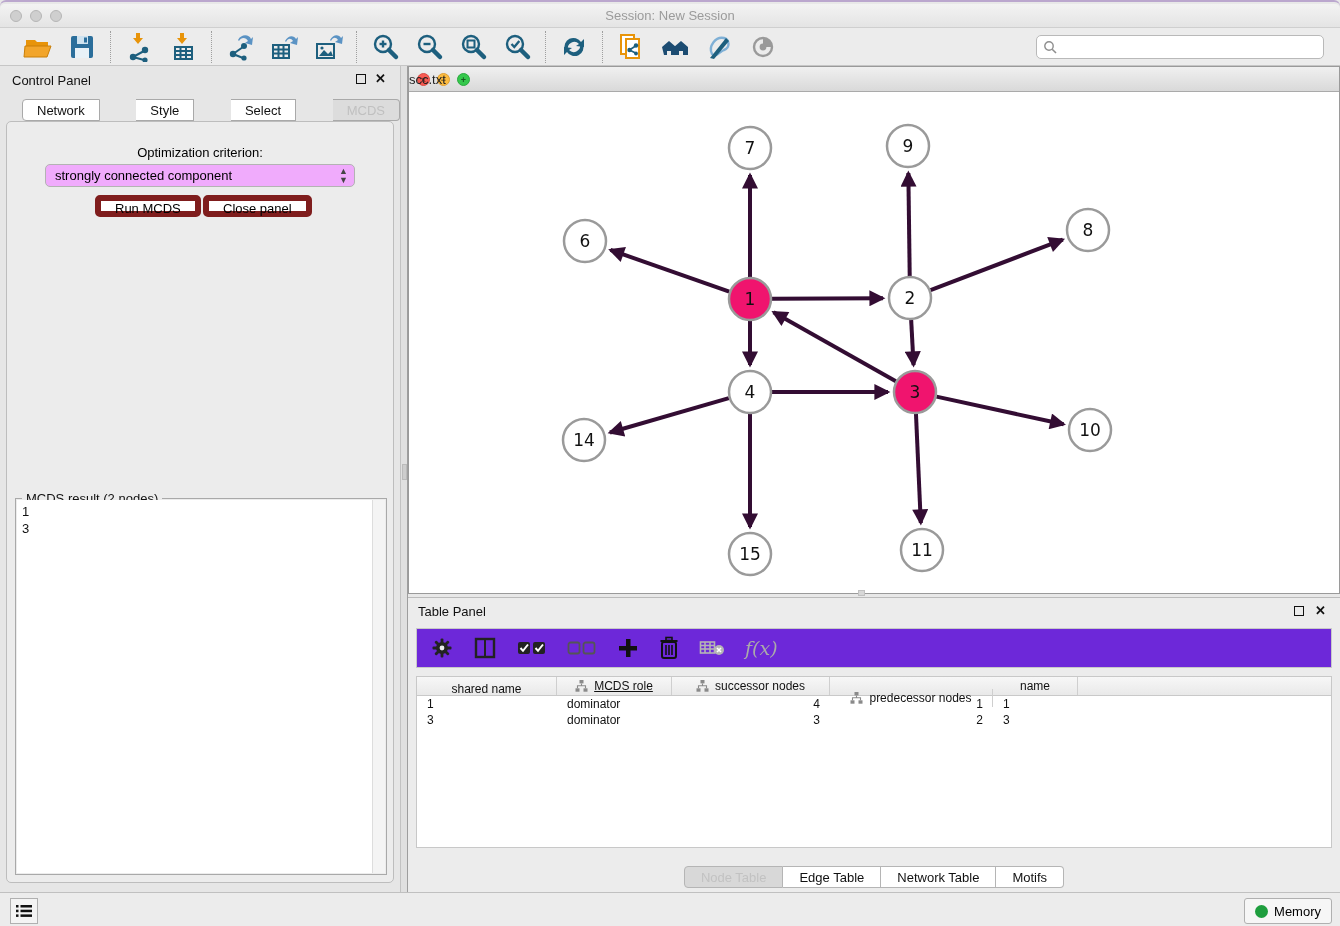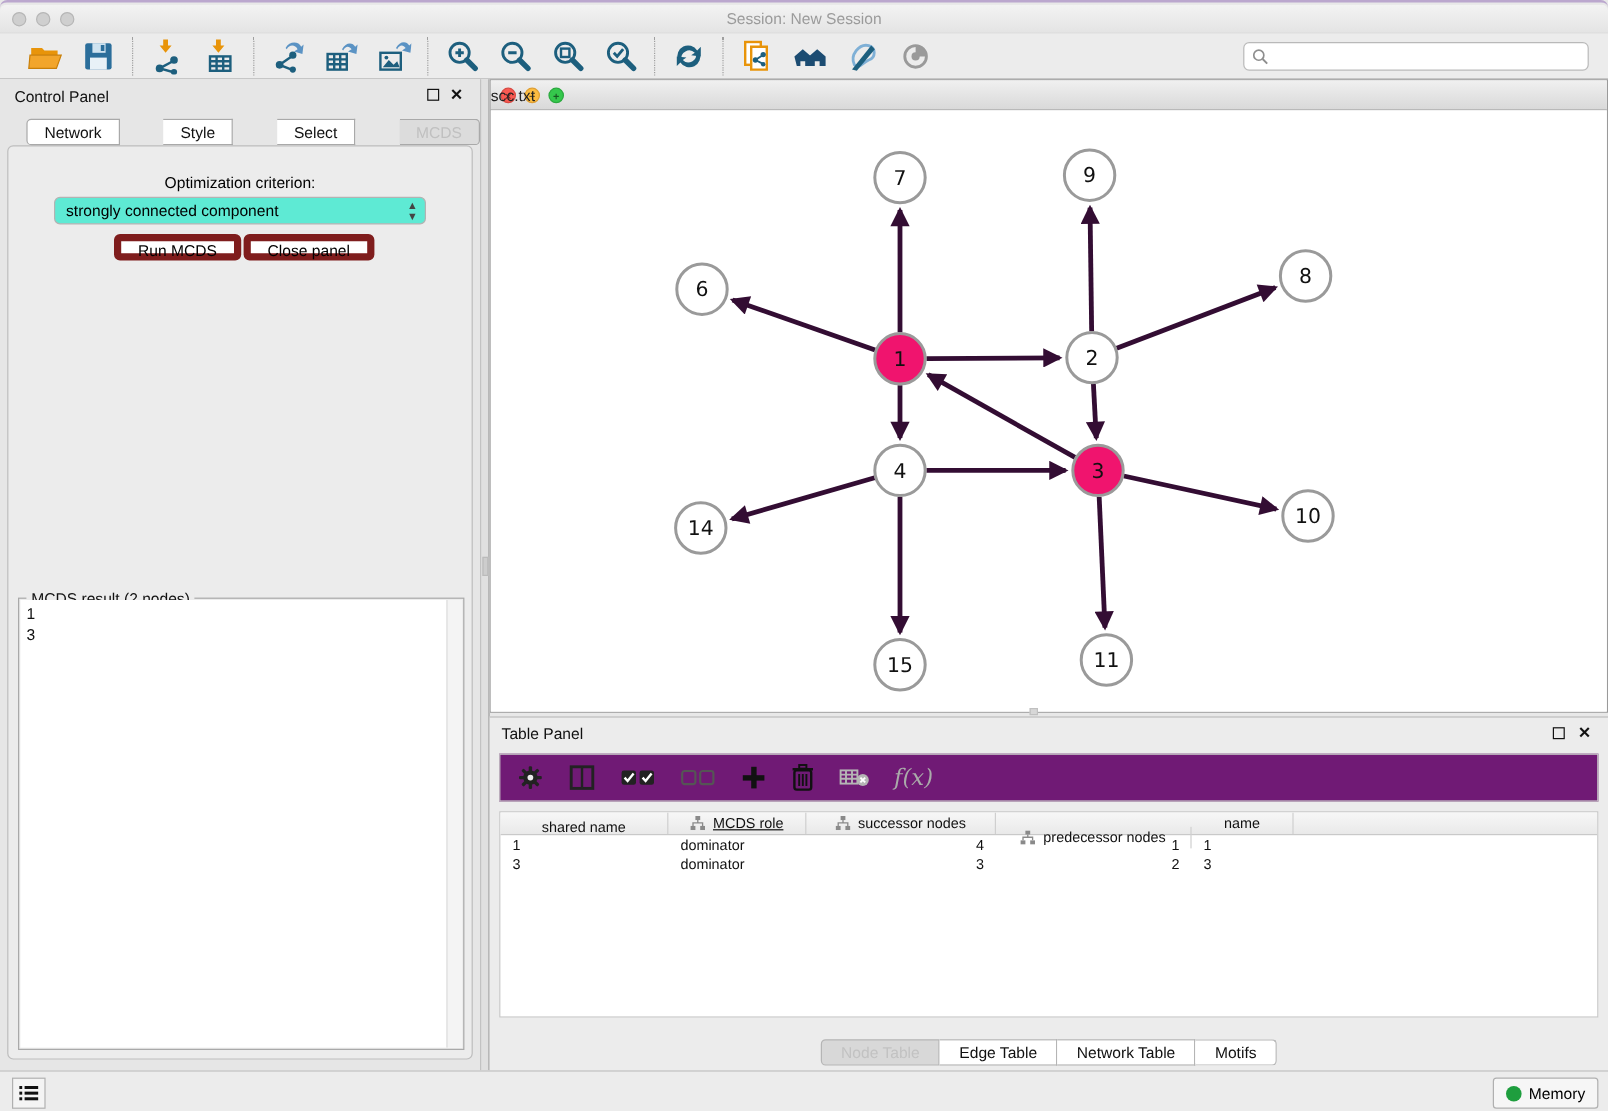--- a/index.html
+++ b/index.html
@@ -33,21 +33,21 @@
   .float-btn { position:absolute; top:8px; width:10px; height:10px; border:1.5px solid #111; cursor:pointer; }
   .close-x { position:absolute; top:5px; font-size:13px; font-weight:bold; color:#111; cursor:pointer; line-height:15px; }
   .cp-tabs { position:absolute; left:0; top:33px; width:100%; display:flex; justify-content:space-between; z-index:2;padding-left:22px; }
   .cp-tab { height:22px; padding:3px 14px 0; font-size:13px; background:#fff; border:1px solid #a9a9a9;
     border-left:none; color:#111; cursor:pointer; }
   .cp-tab:first-child { border-left:1px solid #a9a9a9; border-radius:4px 0 0 4px; }
   .cp-tab.active { background:#dcdcdc; color:#c0c0c0; border-radius:0 4px 4px 0; }
   .cp-body { position:absolute; left:6px; top:55px; width:388px; height:762px;
     background:#ececec; border:1px solid #bdbdbd; border-radius:5px; }
   .opt-label { position:absolute; left:0; width:100%; top:23px; text-align:center; font-size:13px; color:#000000; }
-  .dropdown { position:absolute; left:38px; top:42px; width:310px; height:23px; background:#5eead4;
+  .dropdown { position:absolute; left:38px; top:42px; width:310px; height:23px; background:#f0abfc;
     border:1px solid #b3b3b3; border-radius:5px; font-size:13px; display:flex; align-items:center;
     padding-left:9px; cursor:pointer; }
   .dd-arrows { position:absolute; right:6px; top:2px; font-size:9px; color:#444; line-height:9px; text-align:center; }
   .cp-btn { position:absolute; top:73px; height:22px; background:#fff; border:6px solid #7f1d1d;
     border-radius:5px; font-size:13px; padding:0 14px; cursor:pointer; font-family:"Liberation Sans",sans-serif; }
   .result-box { position:absolute; left:8px; top:376px; width:372px; height:377px; border:1px solid #a9a9a9; }
   .result-label { position:absolute; left:6px; top:-8px; background:#ececec; padding:0 4px; font-size:13px; color:#111; }
   .result-inner { position:absolute; inset:1px; background:#fff; font-size:13px; color:#111;
     padding:3px 0 0 5px; line-height:17px; white-space:pre; overflow:hidden; }
   .result-scroll { position:absolute; right:1px; top:1px; bottom:1px; width:13px; background:#f4f4f4; border-left:1px solid #ddd; }
@@ -68,21 +68,21 @@
     text-align:center; line-height:12px; color:rgba(0,0,0,.55); cursor:pointer; }
   .t-red   { left:8px;  background:#f95a52; border:1px solid #d94a43; }
   .t-yel   { left:28px; background:#fdbc40; border:1px solid #df9f33; }
   .t-grn   { left:48px; background:#35c84c; border:1px solid #2aa93e; }
   .net-canvas { position:absolute; left:0; top:25px; width:930px; height:501px; background:#fff; }
 
   
   .tpanel { position:absolute; left:408px; top:595px; width:932px; height:295px; background:#ececec;
     border-top:1px solid #bbb; }
   .tp-title { position:absolute; left:10px; top:6px; font-size:13px; color:#111; }
-  .tp-toolbar { position:absolute; left:8px; top:30px; width:916px; height:40px; background:#701a75;
+  .tp-toolbar { position:absolute; left:8px; top:30px; width:916px; height:40px; background:#6d28d9;
     border:1px solid #c8c8c8; display:flex; align-items:center; gap:20px; padding:0 14px; }
   .tp-toolbar .ti { display:block; cursor:pointer; }
   .fx { font-family:"DejaVu Serif", serif; font-style:italic; font-size:19px; color:#aaa; cursor:default; }
   .ttable { position:absolute; left:8px; top:78px; width:916px; height:172px; background:#fff;
     border:1px solid #c8c8c8; overflow:hidden; }
   .thead { display:flex; height:19px; background:linear-gradient(#f7f7f7,#e9e9e9); border-bottom:1px solid #c9c9c9; }
   .th { display:flex; align-items:center; justify-content:center; gap:6px; font-size:12px; color:#111;
     border-right:1px solid #cfcfcf; height:100%; cursor:pointer; }
   .trow { display:flex; height:16px; font-size:12px; color:#111; cursor:default; }
   .td { padding:1px 10px 0; overflow:hidden; white-space:nowrap; }

